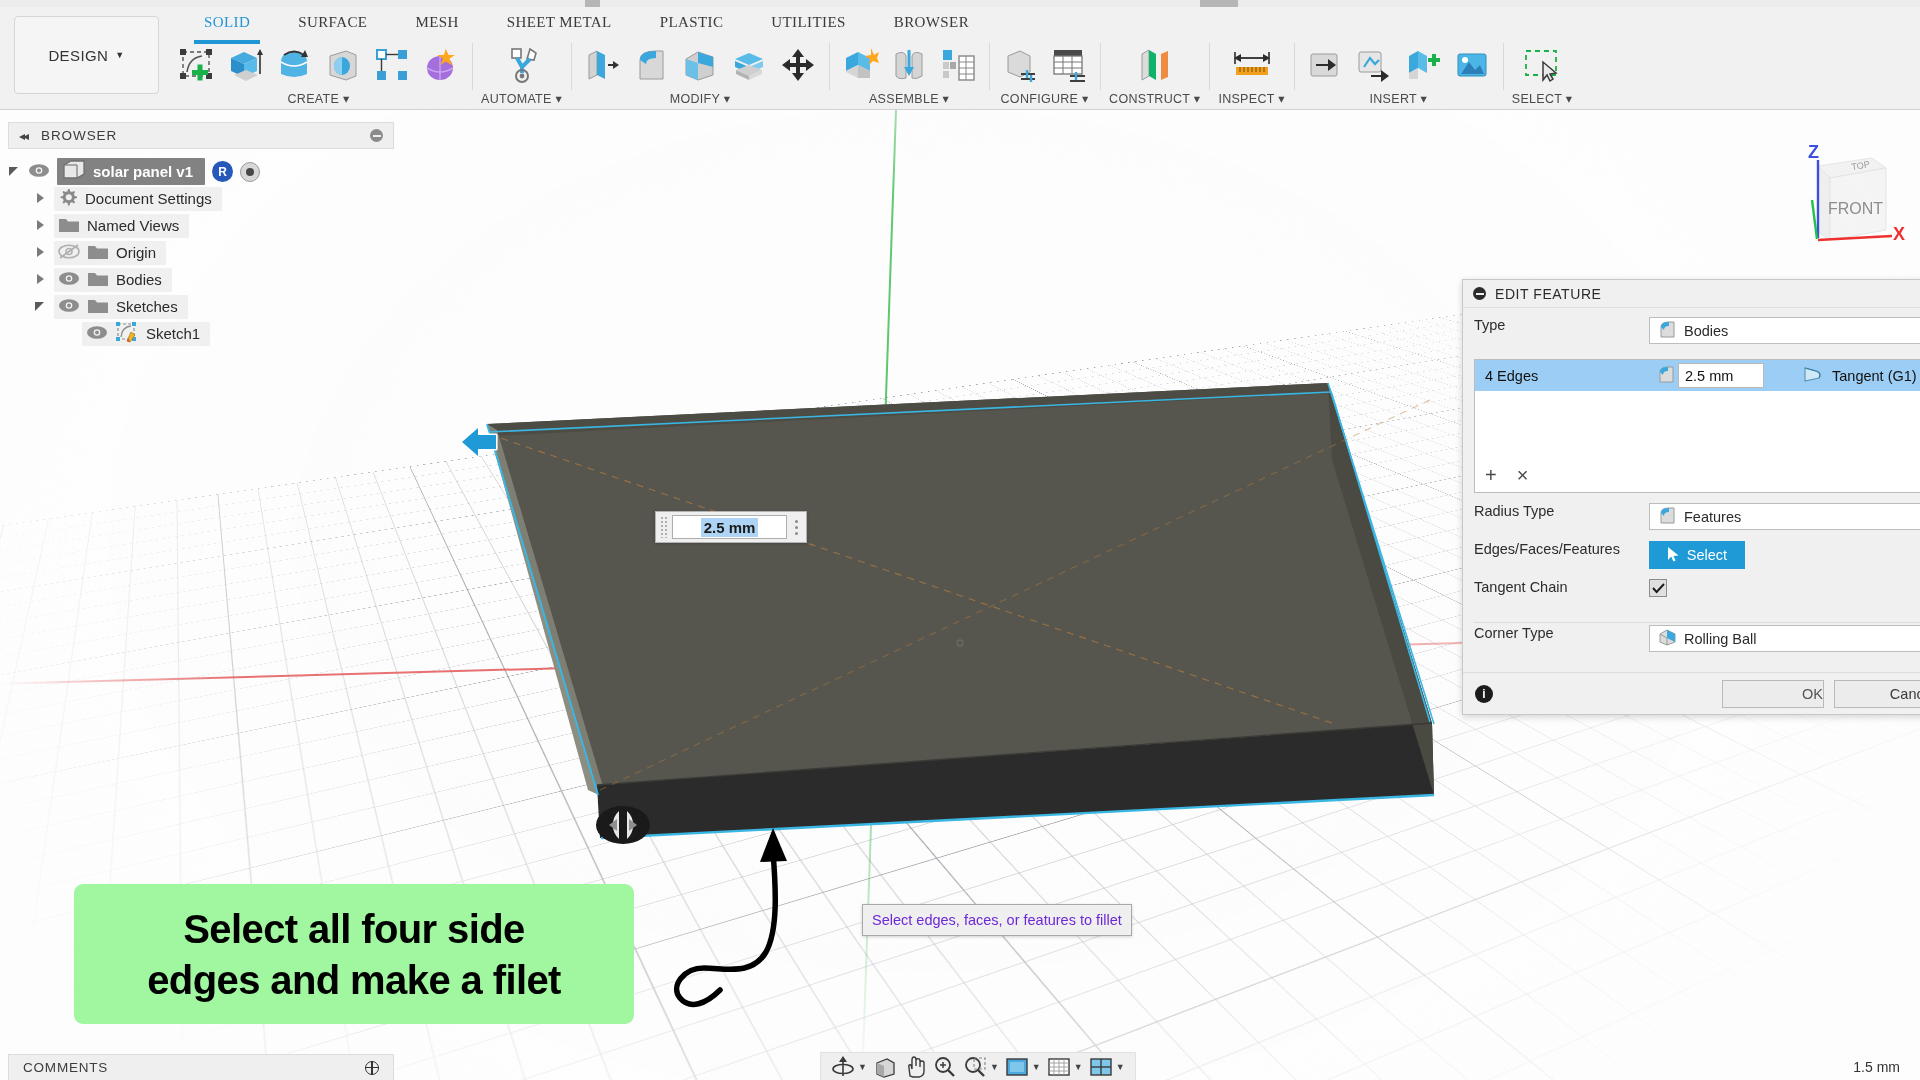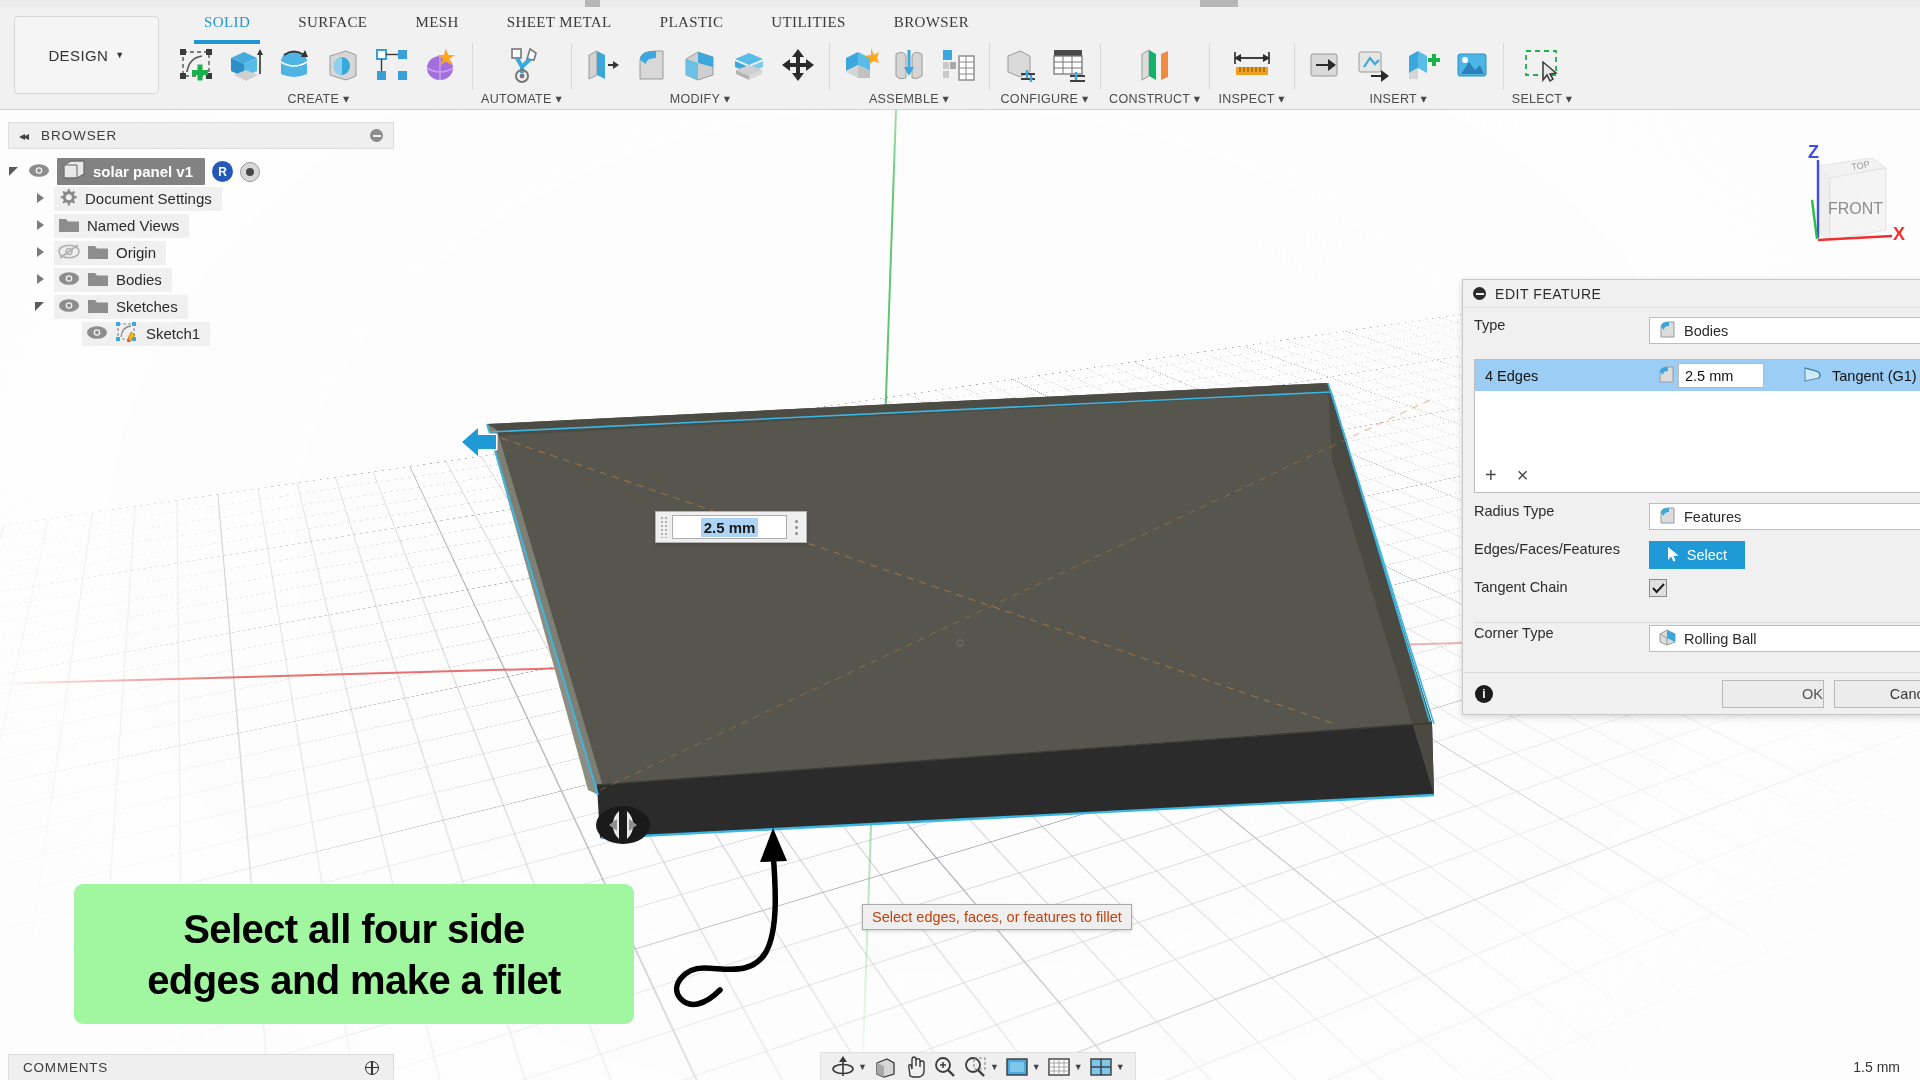--- a/index.html
+++ b/index.html
@@ -235,24 +235,24 @@
   .valfield .inner span{
     background:#aed4f5; color:#1a1a1a; font-size:15px; font-weight:bold;
     padding:1px 3px;
   }
   .valfield .vdots{ width:12px; display:flex; flex-direction:column;
     align-items:center; gap:3px; }
   .valfield .vdots i{ width:3px;height:3px;border-radius:50%;background:#8a8a8a;}
 
   
   .tooltip{
-    position:absolute; left:862px; top:904px; height:26px;
+    position:absolute; left:862px; top:904px; height:32px;
     background:#efefef; border:1px solid #a9a9a9;
     display:flex; align-items:center; padding:0 9px;
-    font-size:14.5px; color:#c2410c;
+    font-size:14.5px; color:#6d28d9;
     box-shadow:0 1px 3px rgba(0,0,0,.18);
   }
 
   
   .callout{
     position:absolute; left:74px; top:884px; width:560px; height:140px;
     background:#a0f7a0; border-radius:9px;
     display:flex; flex-direction:column; align-items:center;
     justify-content:center; gap:5px;
     font-weight:bold; color:#000; font-size:40px; letter-spacing:-.6px;

